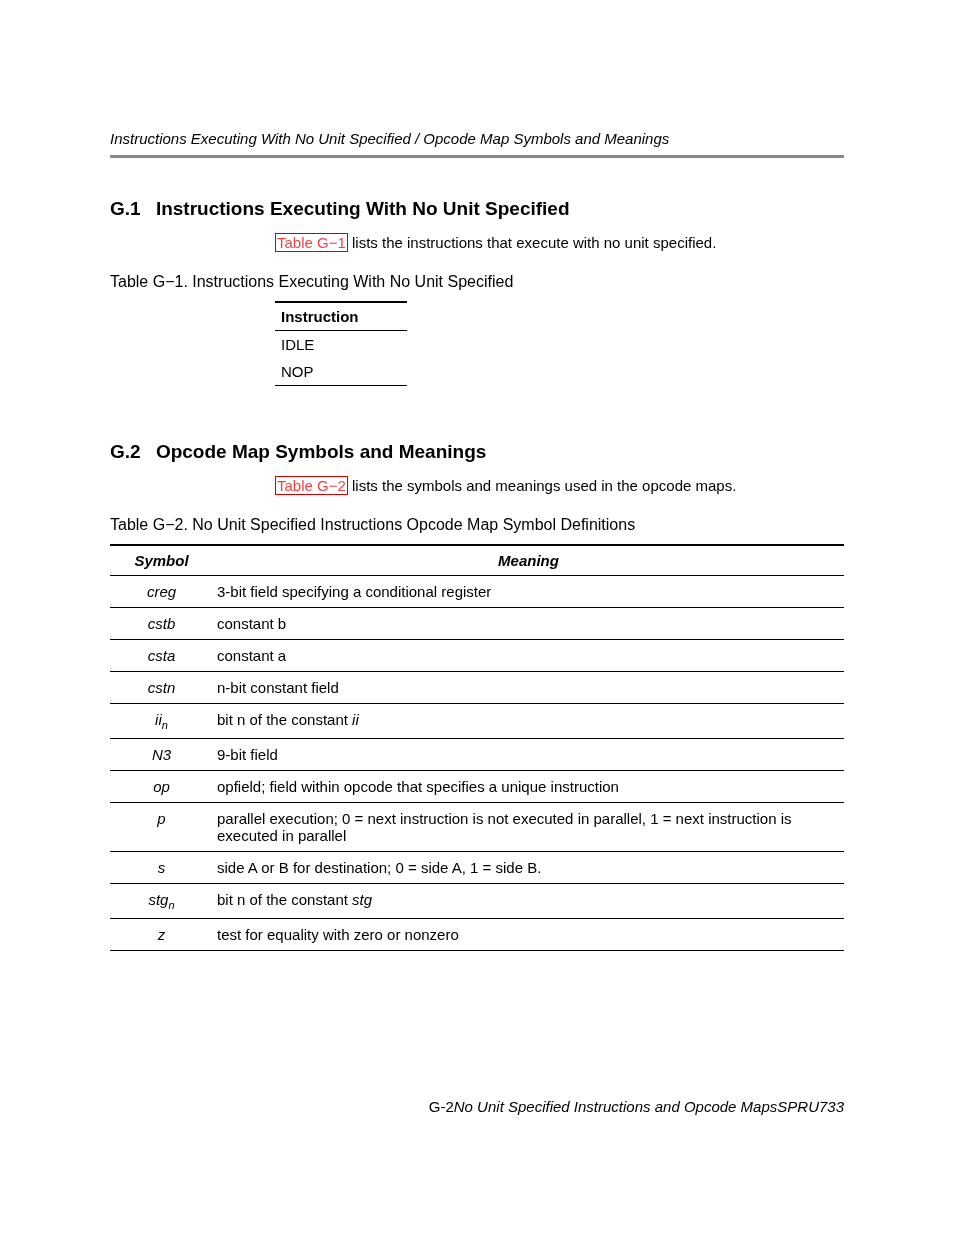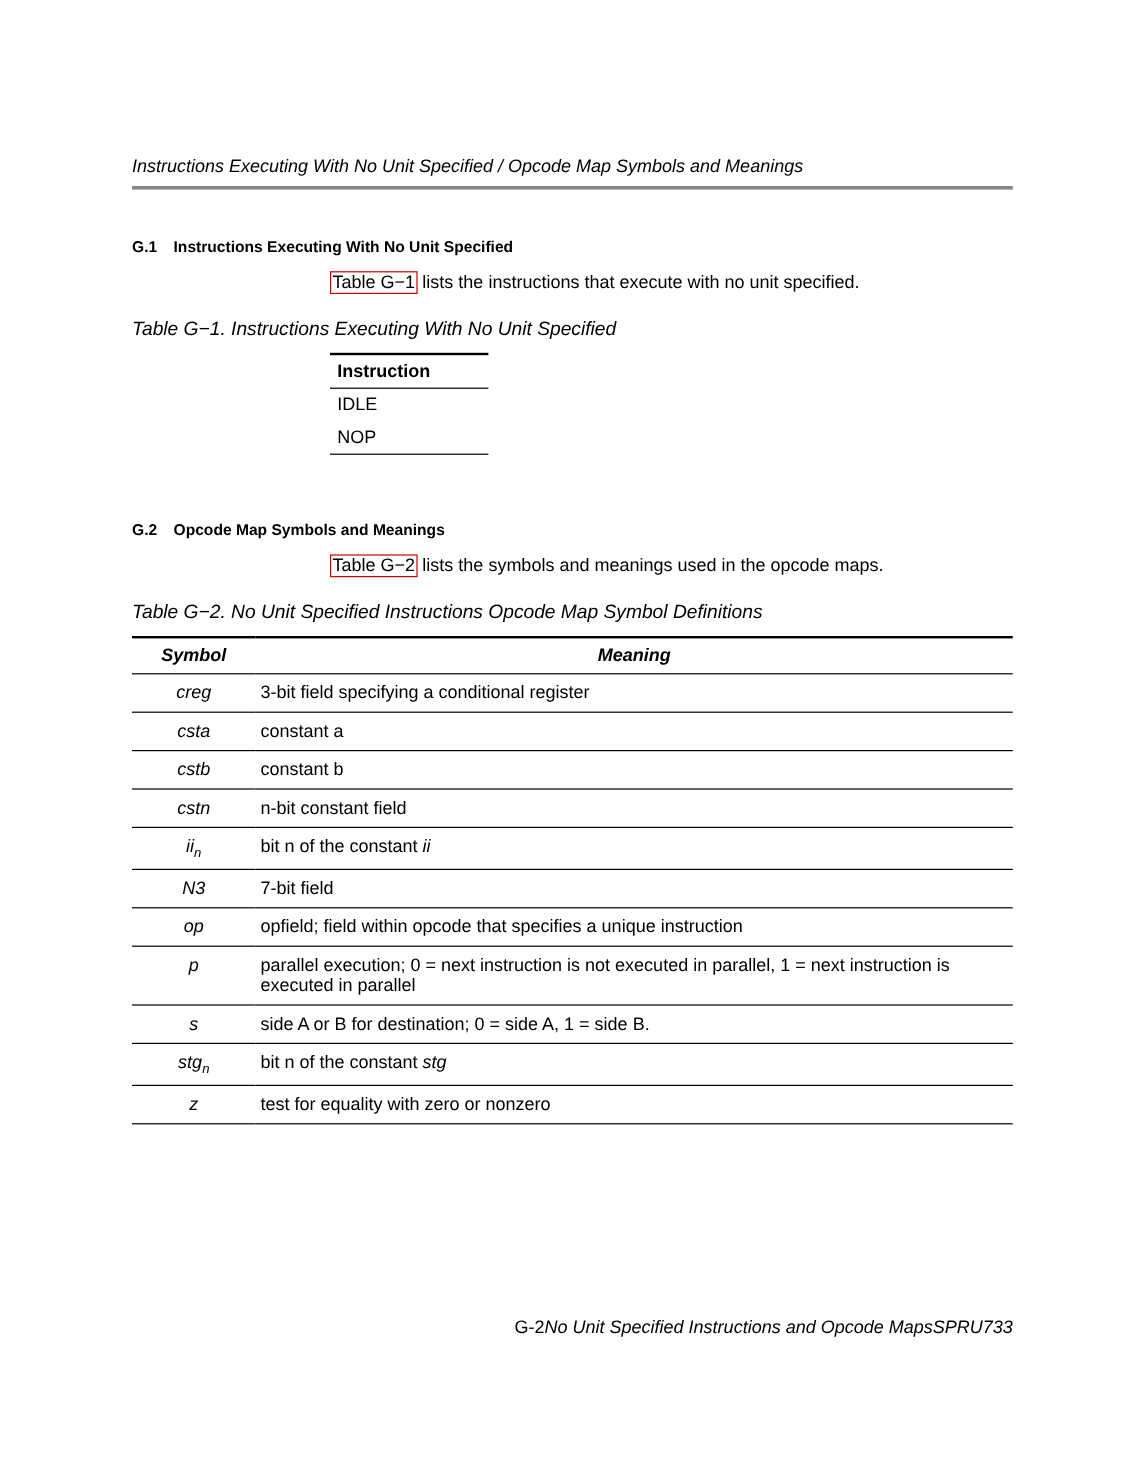--- a/index.html
+++ b/index.html
@@ -17,39 +17,38 @@
     border-radius: 26px;
   }
   .running-head {
     font-style: italic;
     font-size: 15px;
     padding-bottom: 8px;
     border-bottom: 3px solid #888;
     margin-bottom: 40px;
   }
   h2.section {
-    font-size: 13px;
+    font-size: 19px;
     font-weight: bold;
     margin: 0 0 14px 0;
   }
   .sec-num { display:inline-block; }
   .sec-title { display:inline-block; margin-left:10px;}
   .body-text {
     font-size: 15px;
     margin: 0 0 22px 0;
     padding-left: 165px;
   }
   a.ref {
-    color: #000000;
+    color: #ef4444;
     text-decoration: none;
     border: 1px solid #c00;
     padding: 0 1px;
   }
   .table-caption {
-    font-style: italic;
     font-size: 16px;
     margin: 0 0 10px 0;
   }
   
   .t1 {
     margin-left: 165px;
     margin-bottom: 55px;
     border-collapse: collapse;
     font-size: 15px;
   }
@@ -159,38 +158,38 @@
         <th>Symbol</th>
         <th>Meaning</th>
       </tr>
     </thead>
     <tbody id="t2-body">
         <tr>
           <td class="sym">creg</td>
           <td>3-bit field specifying a conditional register</td>
         </tr>
         <tr>
+          <td class="sym">cstb</td>
+          <td>constant b</td>
+        </tr>
+        <tr>
           <td class="sym">csta</td>
           <td>constant a</td>
         </tr>
         <tr>
-          <td class="sym">cstb</td>
-          <td>constant b</td>
-        </tr>
-        <tr>
           <td class="sym">cstn</td>
           <td>n-bit constant field</td>
         </tr>
         <tr>
           <td class="sym">ii<span class="sub">n</span></td>
           <td>bit n of the constant <span class="it">ii</span></td>
         </tr>
         <tr>
           <td class="sym">N3</td>
-          <td>7-bit field</td>
+          <td>9-bit field</td>
         </tr>
         <tr>
           <td class="sym">op</td>
           <td>opfield; field within opcode that specifies a unique instruction</td>
         </tr>
         <tr>
           <td class="sym">p</td>
           <td>parallel execution; 0 = next instruction is not executed in parallel, 1 = next instruction is executed in parallel</td>
         </tr>
         <tr>

